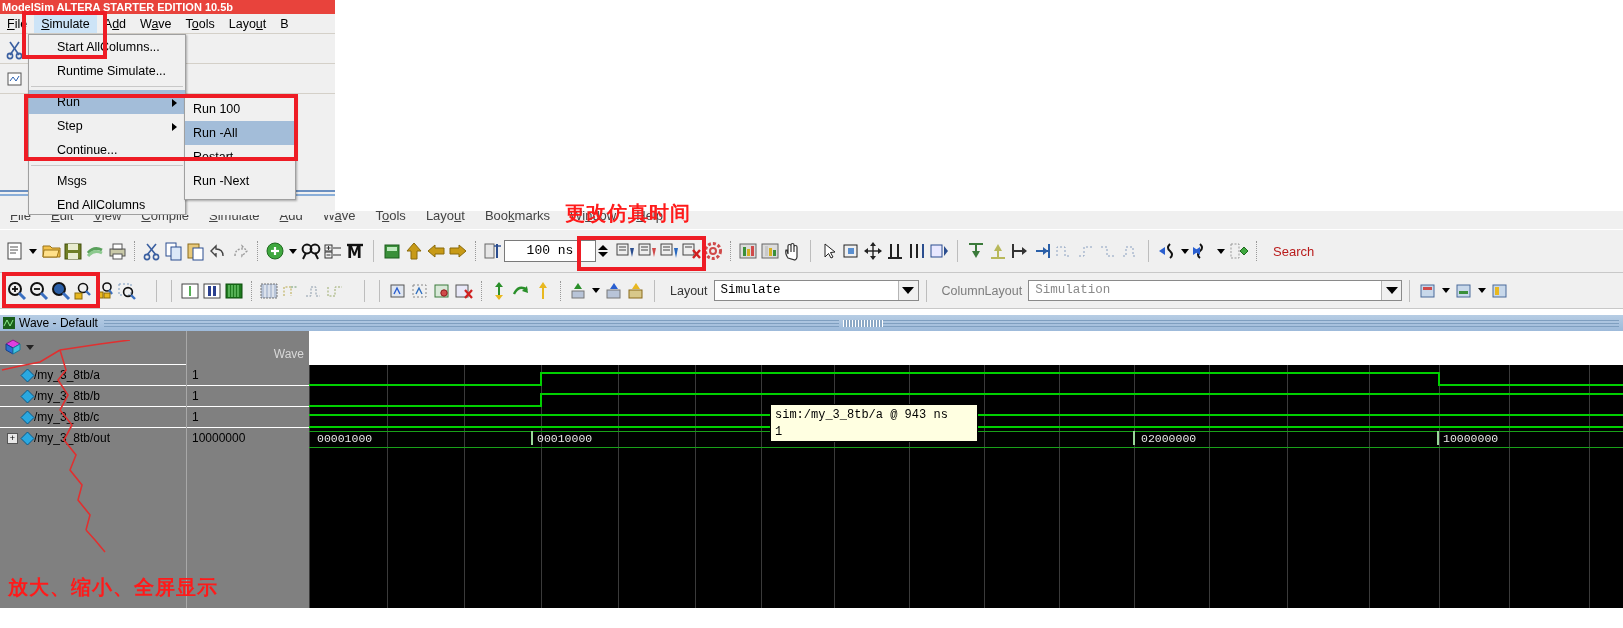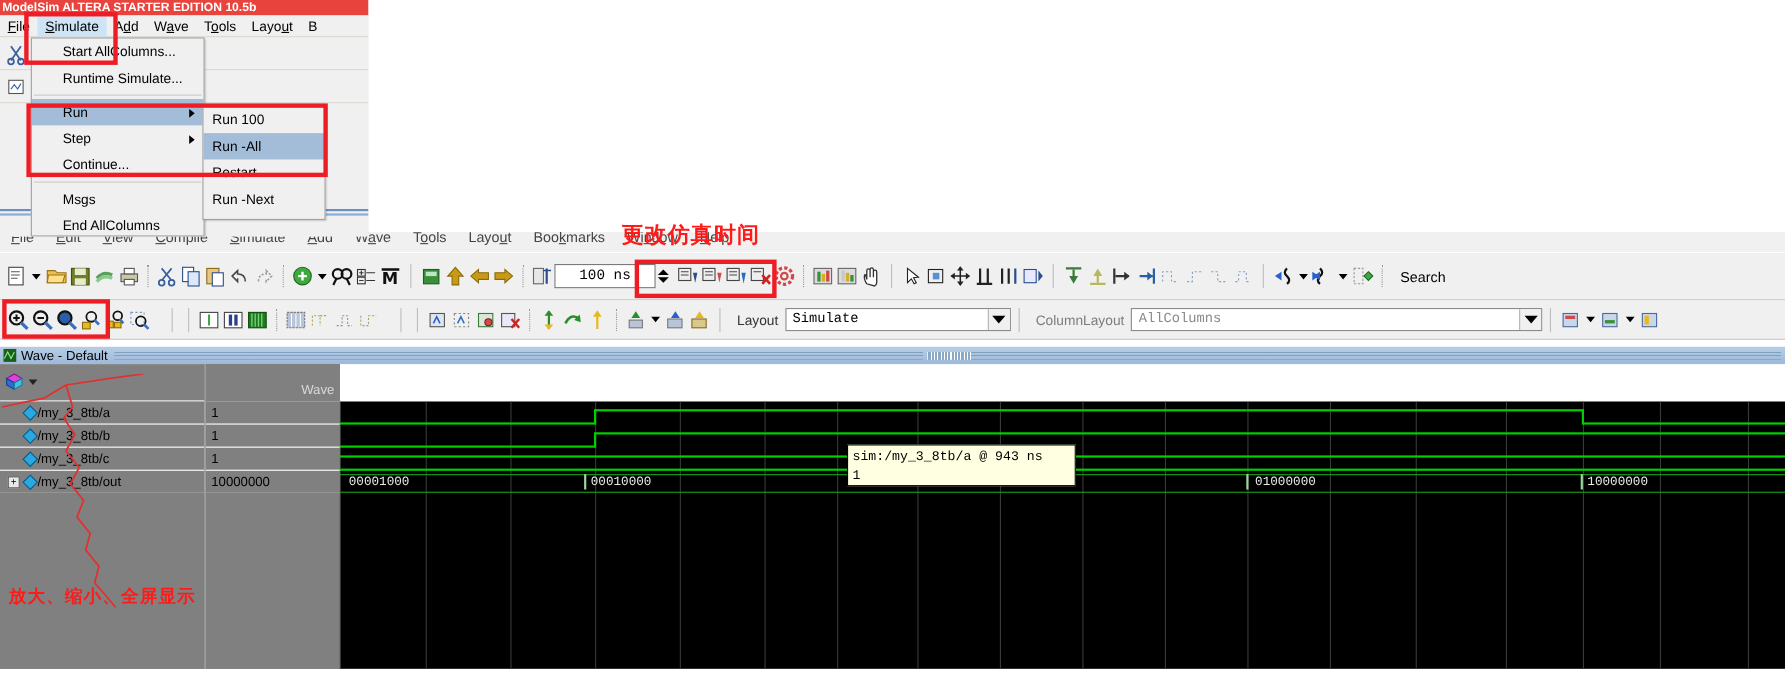--- a/index.html
+++ b/index.html
@@ -135,21 +135,21 @@
     display:flex; align-items:center; flex:0 0 auto;
     font-family:"Liberation Mono", monospace; font-size:12.5px;
   }
   .combo .val { padding:0 6px; line-height:19px; color:#000; }
   .combo .val.grey { color:#8a8a8a; }
   .combo .btn {
     margin-left:auto; width:20px; height:19px; background:#f0f0f0; border-left:1px solid #b5b5b5;
     display:flex; align-items:center; justify-content:center;
   }
   .combo .btn i { width:0;height:0;border-left:6px solid transparent;border-right:6px solid transparent;border-top:7px solid #000; }
-  .searchlbl { font-size:13px; color:#000000; margin-left:10px; white-space:nowrap; }
+  .searchlbl { font-size:13px; color:#b91c1c; margin-left:10px; white-space:nowrap; }
 
   
   #wave-title {
     position:absolute; left:0; top:314px; width:1623px; height:17px;
     background:linear-gradient(#b7cde4,#9dbada);
     display:flex; align-items:center; padding-left:3px;
     border-top:1px solid #fff;
   }
   #wave-title .txt { font-size:12px; color:#000; margin:0 6px 0 4px; white-space:nowrap; }
   #wave-title .rule { flex:1; height:7px;
@@ -216,21 +216,21 @@
     background:#808080; border-left:1px solid #a8a8a8;
   }
 
   
   .zh {
     position:absolute; color:#ff1a1a; font-weight:bold;
     font-family:"DejaVu Sans", sans-serif; letter-spacing:1px;
     white-space:nowrap; z-index:45;
   }
   #zh-time { left:565px; top:200px; font-size:20px; }
-  #zh-zoom { left:8px; top:532px; font-size:16px; }
+  #zh-zoom { left:8px; top:574px; font-size:20px; }
   #redarrow { position:absolute; left:0; top:340px; width:175px; height:215px; z-index:44; }
 </style>
 </head>
 <body>
 
 <div id="top-window" class="abs">
 
   <div id="top-titlebar">
     <span>ModelSim ALTERA STARTER EDITION 10.5b</span>
   </div>
@@ -851,21 +851,21 @@
   <span class="lbl">Layout</span>
   <div class="combo" style="width:205px">
     <span class="val">Simulate</span>
     <span class="btn">
         <i></i>
       </span>
   </div>
   <div class="tb-sep"></div>
   <span class="lbl grey">ColumnLayout</span>
   <div class="combo" style="width:374px">
-    <span class="val grey">AllColumns</span>
+    <span class="val grey">Simulation</span>
     <span class="btn">
         <i></i>
       </span>
   </div>
   <div class="tb-sep"></div>
   <span class="icon">
     <svg width="22" height="22">
         <rect x="4" y="5" width="13" height="12" fill="#c8d8ea" stroke="#4a6a9a"></rect>
       <rect x="6" y="7" width="9" height="3" fill="#d04a4a"></rect>
       </svg>
@@ -997,21 +997,21 @@
   <div class="wsig" style="left:0px;  top:61px; width:1314px;"></div>
 
   <div class="busline" style="left:0px; top:66px; width:1314px;"></div>
   <div class="busline" style="left:0px; top:82px; width:1314px;"></div>
   <div class="bustick" style="left:222px; top:66px;"></div>
   <div class="bustick" style="left:824px; top:66px;"></div>
   <div class="bustick" style="left:1128px;top:66px;"></div>
 
   <div class="buslabel" style="left:8px;  top:67px;">00001000</div>
   <div class="buslabel" style="left:228px;top:67px;">00010000</div>
-  <div class="buslabel" style="left:832px;top:67px;">01000000</div>
+  <div class="buslabel" style="left:832px;top:67px;">02000000</div>
   <div class="buslabel" style="left:1134px;top:67px;">10000000</div>
 </div>
 
 <div id="tooltip">
   <div>sim:/my_3_8tb/a @ 943 ns</div>
   <div>1</div>
 </div>
 
 <div class="zh" id="zh-time">更改仿真时间</div>
 <div class="zh" id="zh-zoom">放大、缩小、全屏显示</div>

